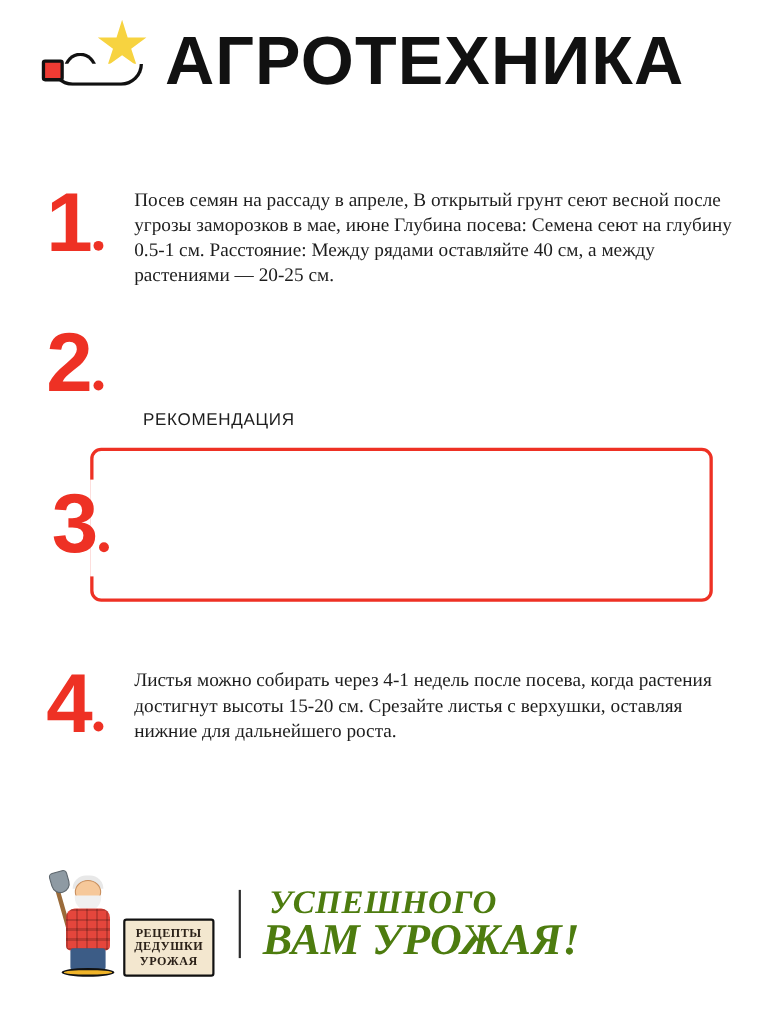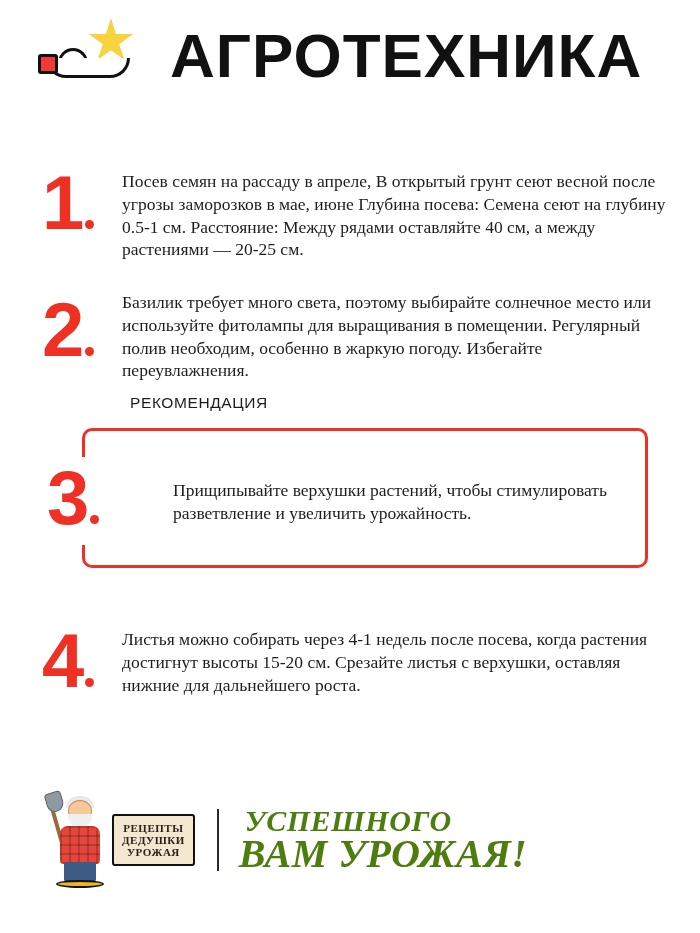--- a/index.html
+++ b/index.html
@@ -17,21 +17,20 @@
     position: relative;
   }
 
   
   .header {
     display: flex;
     align-items: center;
     padding: 22px 30px 0 36px;
     height: 86px;
     box-sizing: border-box;
-    gap: 20px;
   }
   .header-icon {
     width: 108px;
     height: 72px;
     position: relative;
     flex: 0 0 auto;
     margin-right: 6px;
   }
   .header-title {
     font-family: "Liberation Sans", sans-serif;
@@ -202,21 +201,21 @@
     right: 0;
     bottom: 38px;
     height: 110px;
     display: flex;
     align-items: center;
     padding-left: 48px;
     box-sizing: border-box;
   }
   .logo {
     display: flex;
-    align-items: center;
+    align-items: flex-end;
     flex: 0 0 auto;
   }
   .grandpa {
     width: 62px;
     height: 96px;
     position: relative;
     flex: 0 0 auto;
   }
   .grandpa .shovel-handle {
     position: absolute; left: 6px; top: 4px;
@@ -321,30 +320,28 @@
 
 <div class="steps">
 
   <div class="step step-1">
     <div class="step-num"><span>1</span><span class="dot"></span></div>
     <div class="step-body">Посев семян на рассаду в апреле, В открытый грунт сеют  весной после угрозы заморозков в мае, июне Глубина посева: Семена сеют на глубину 0.5-1 см. Расстояние: Между рядами оставляйте 40 см, а между растениями — 20-25 см.</div>
   </div>
 
   <div class="step step-2">
     <div class="step-num"><span>2</span><span class="dot"></span></div>
-    <div class="step-body">Базилик требует много света, поэтому выбирайте солнечное место или используйте фитолампы для выращивания в помещении. Регулярный полив необходим, особенно в жаркую погоду. Избегайте переувлажнения.</div>
   </div>
 
   <div class="reco-label">РЕКОМЕНДАЦИЯ</div>
 
   <div class="highlight-wrap">
     <div class="notch"></div>
     <div class="step step-3">
       <div class="step-num"><span>3</span><span class="dot"></span></div>
-      <div class="step-body">Прищипывайте верхушки растений, чтобы стимулировать разветвление и увеличить урожайность.</div>
     </div>
   </div>
 
   <div class="step step-4">
     <div class="step-num"><span>4</span><span class="dot"></span></div>
     <div class="step-body">Листья можно собирать через 4-1 недель после посева, когда растения достигнут высоты 15-20 см. Срезайте листья с верхушки, оставляя нижние для дальнейшего роста.</div>
   </div>
 
 </div>
 

